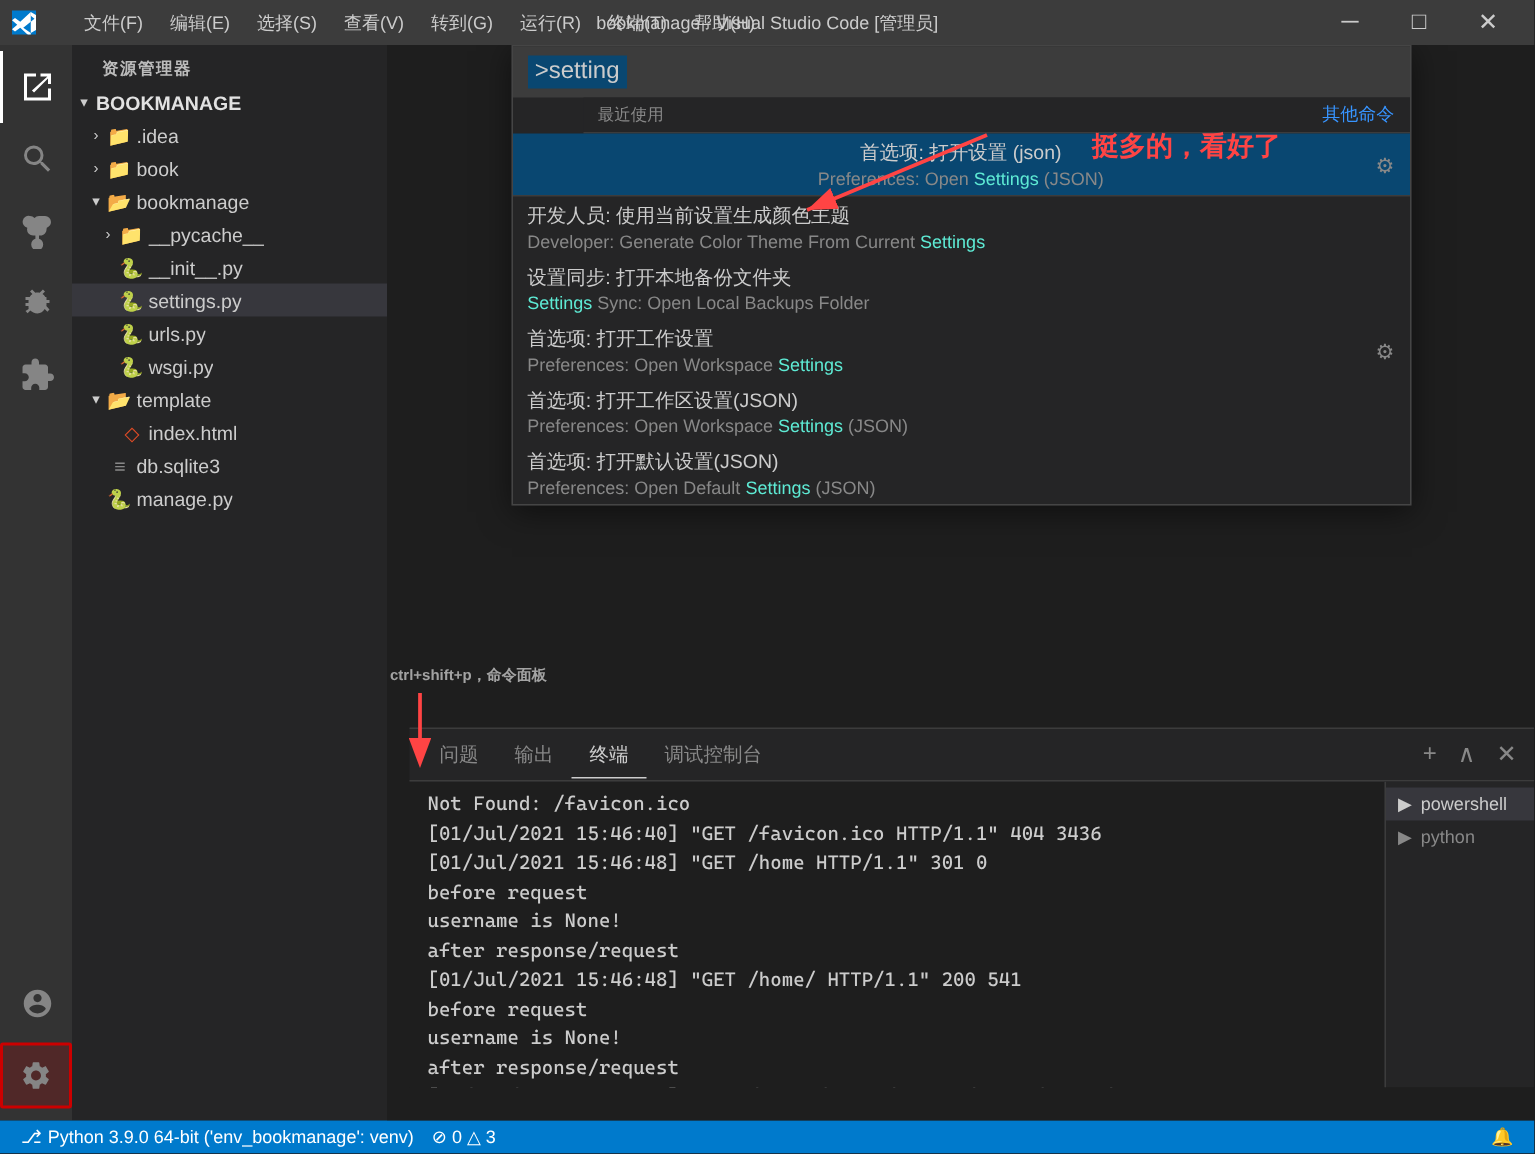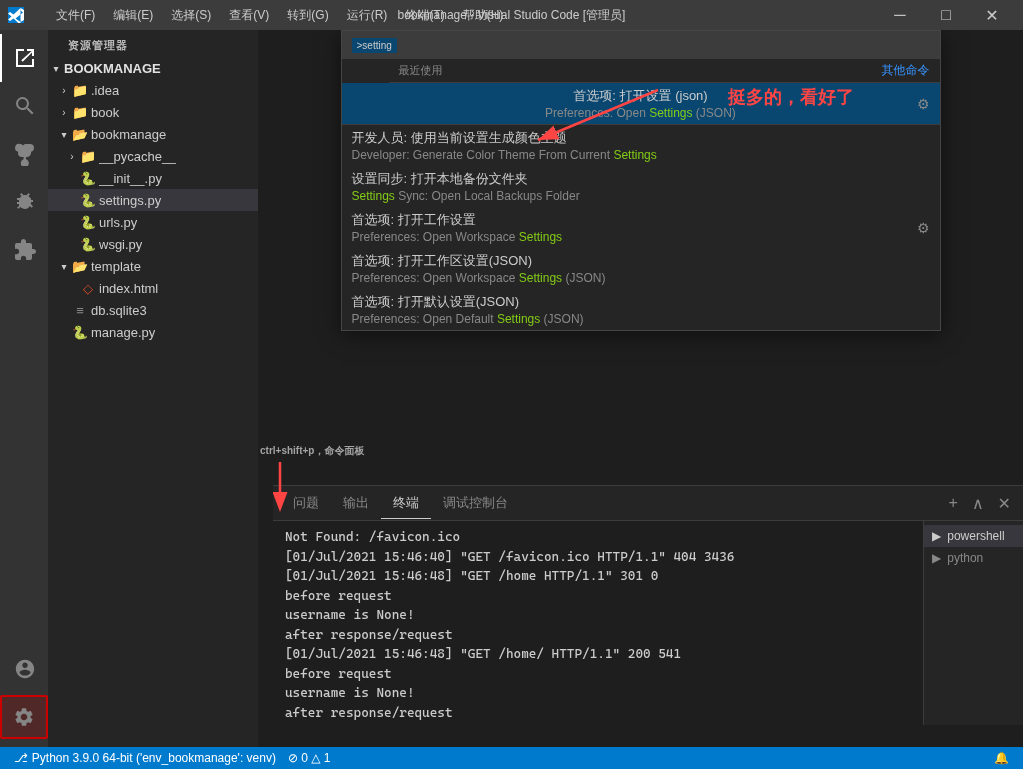--- a/index.html
+++ b/index.html
@@ -222,21 +222,21 @@
     .command-item-main {
       font-size: 13px;
       color: #cccccc;
     }
     .command-item-sub {
       font-size: 12px;
       color: #888;
       margin-top: 1px;
     }
     .command-item-sub .highlight {
-      color: #84cc16;
+      color: #5eead4;
     }
     .command-gear {
       position: absolute;
       right: 10px;
       top: 50%;
       transform: translateY(-50%);
       color: #888;
       font-size: 14px;
     }
     .command-other-btn {
@@ -502,21 +502,21 @@
       <span class="tree-arrow" style="visibility:hidden">›</span>
       <span class="tree-icon" style="color:#3572A5;">🐍</span>
       <span class="tree-label">manage.py</span>
     </div>
   </div>
 
   <div class="editor-area">
 
     <div class="command-palette">
       <div class="command-input-row">
-        <span style="background:#094771; color:#cccccc; padding: 2px 5px; font-size:10px; display:inline-block;">&gt;setting</span>
+        <span style="background:#094771; color:#cccccc; padding: 2px 5px; font-size:16px; display:inline-block;">&gt;setting</span>
       </div>
       <div class="command-list-header">
         <span>最近使用</span>
         <span class="command-other-btn">其他命令</span>
       </div>
 
       <div class="command-item selected">
         <div class="command-item-main">首选项: 打开设置 (json)</div>
         <div class="command-item-sub">Preferences: Open <span class="highlight">Settings</span> (JSON)</div>
         <span class="command-gear">⚙</span>
@@ -617,20 +617,20 @@
 
   </div>
 </div>
 
 <div class="status-bar">
   <div class="status-item">
     <span>⎇</span>
     <span>Python 3.9.0 64-bit ('env_bookmanage': venv)</span>
   </div>
   <div class="status-item">
-    <span>⊘ 0  △ 1</span>
+    <span>⊘ 0  △ 3</span>
   </div>
   <div class="status-right">
     <div class="status-item">
       <span>🔔</span>
     </div>
   </div>
 </div>
 
 </body></html>

